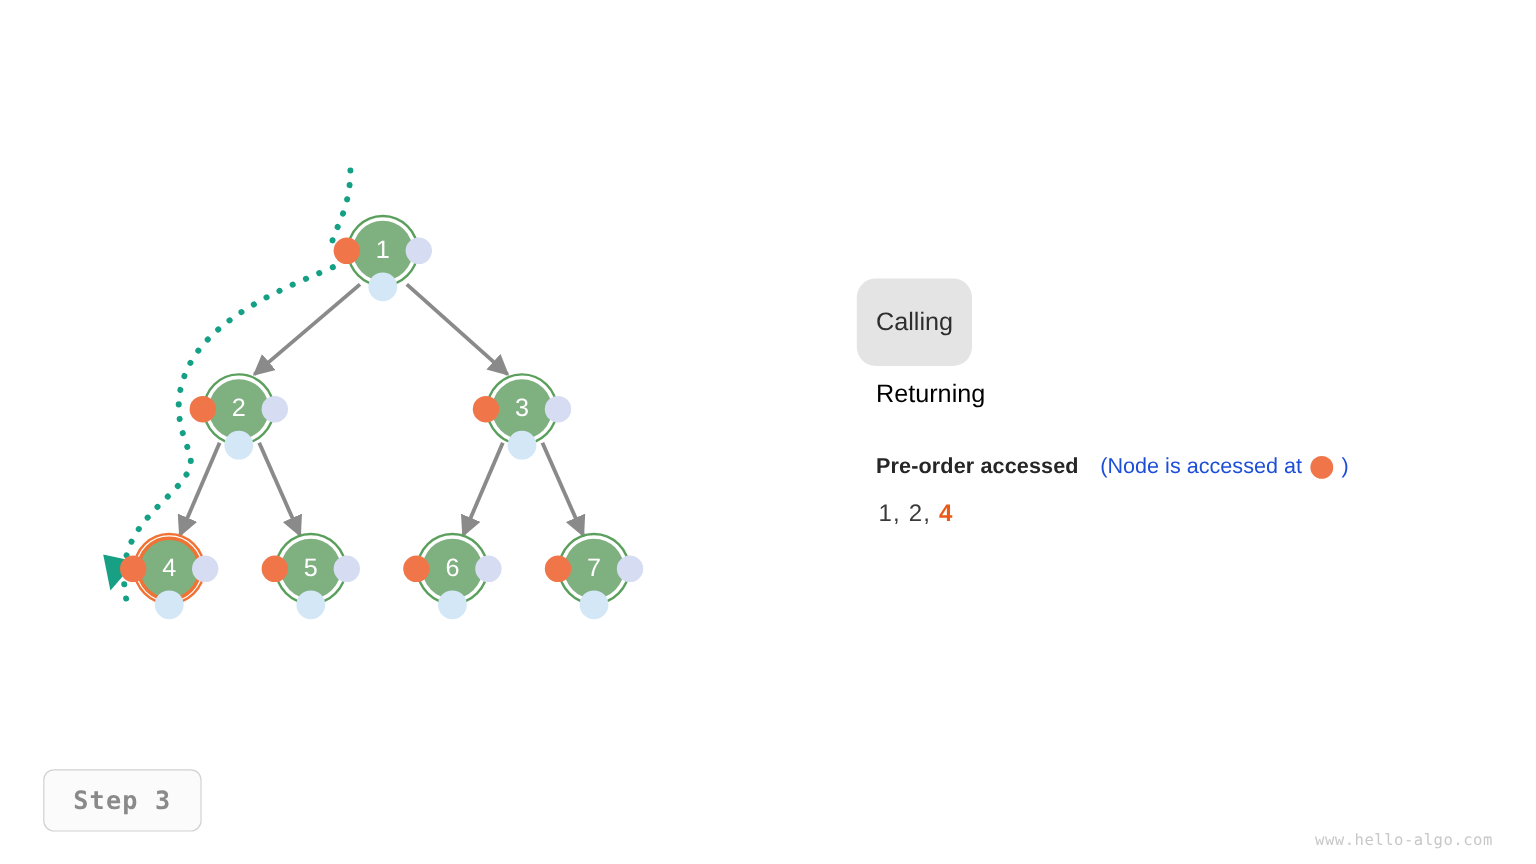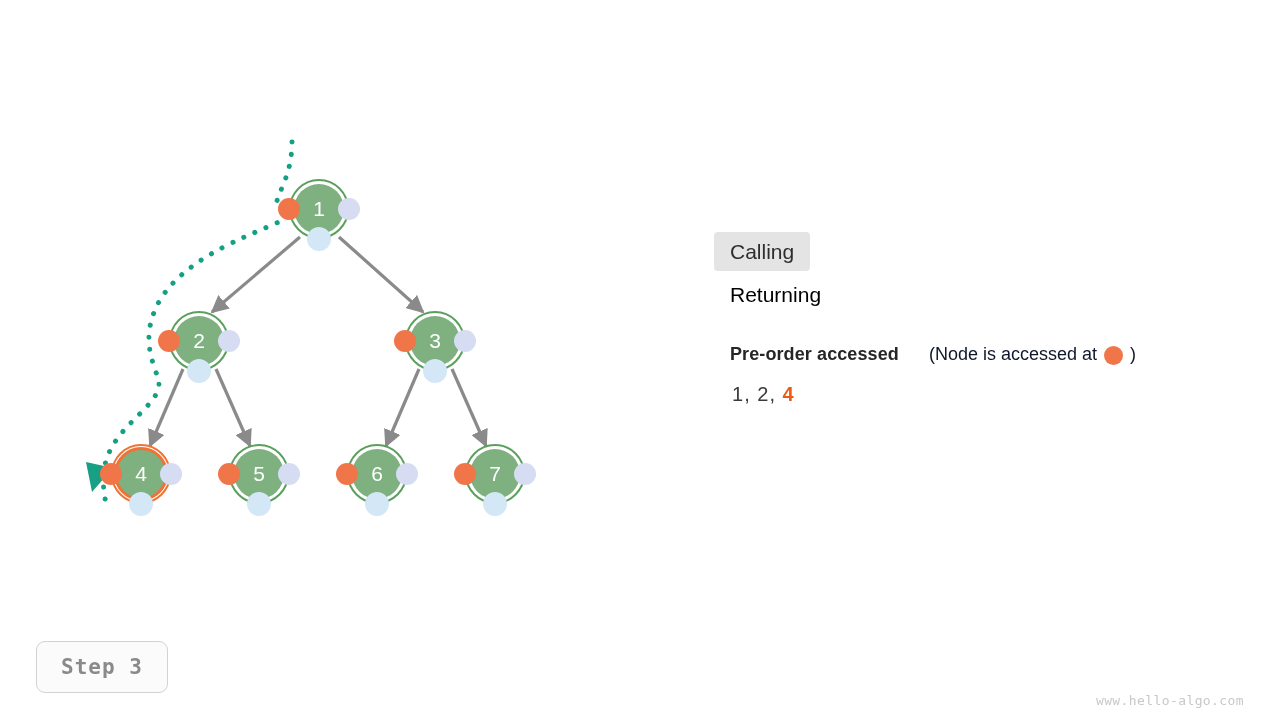--- a/index.html
+++ b/index.html
@@ -96,22 +96,22 @@
     left: 714px;
     top: 232px;
     width: 540px;
   }
   .state-row { margin: 0 0 4px 0; }
   .state-pill {
     display: inline-block;
     background: #e4e4e4;
     color: #2e2e2e;
     font-size: 21px;
-    padding: 8px 16px;
-    border-radius: 4px;
+    padding: 25px 16px;
+    border-radius: 16px;
     line-height: 1.1;
   }
   .state-plain {
     display: inline-block;
     color: #000000;
     font-size: 21px;
     padding: 8px 16px;
     line-height: 1.1;
   }
   .traversal-head {
@@ -121,22 +121,22 @@
     padding-left: 16px;
   }
   .traversal-title {
     font-size: 18px;
     font-weight: bold;
     color: #262626;
     letter-spacing: 0.1px;
   }
   .traversal-note {
     font-size: 18px;
-    color: #0f172a;
-    margin-left: 30px;
+    color: #1d4ed8;
+    margin-left: 18px;
     display: flex;
     align-items: center;
   }
   .note-dot {
     display: inline-block;
     width: 19px; height: 19px;
     border-radius: 50%;
     background: #f0764a;
     margin: 0 7px 0 7px;
     position: relative;

